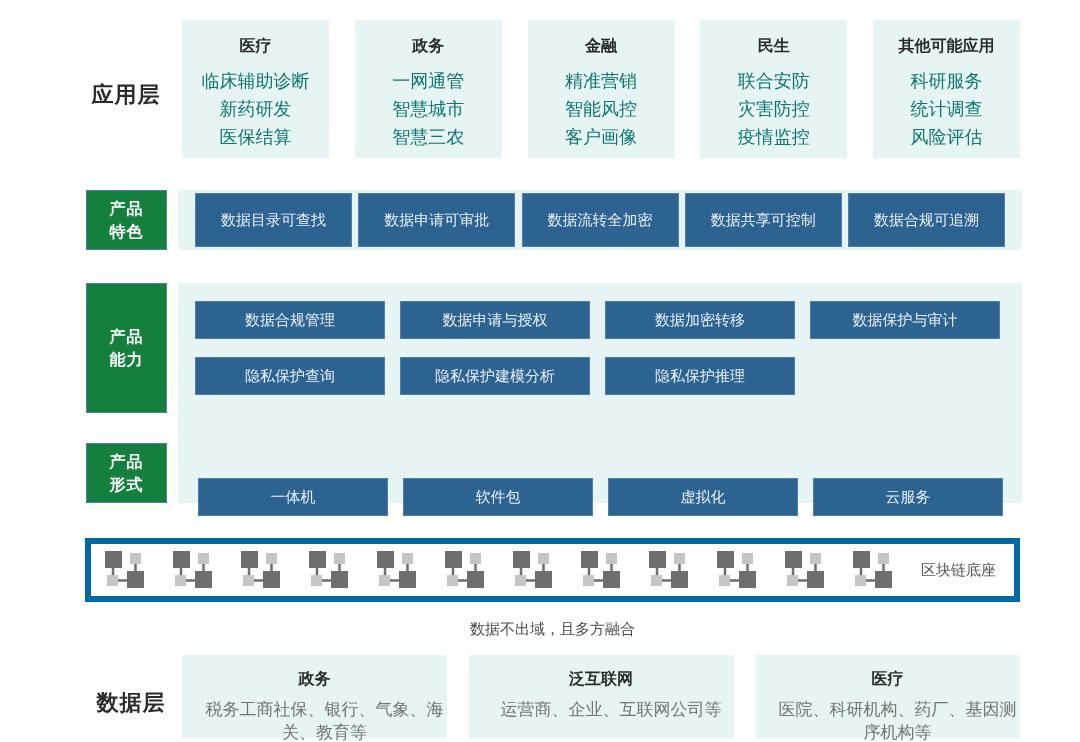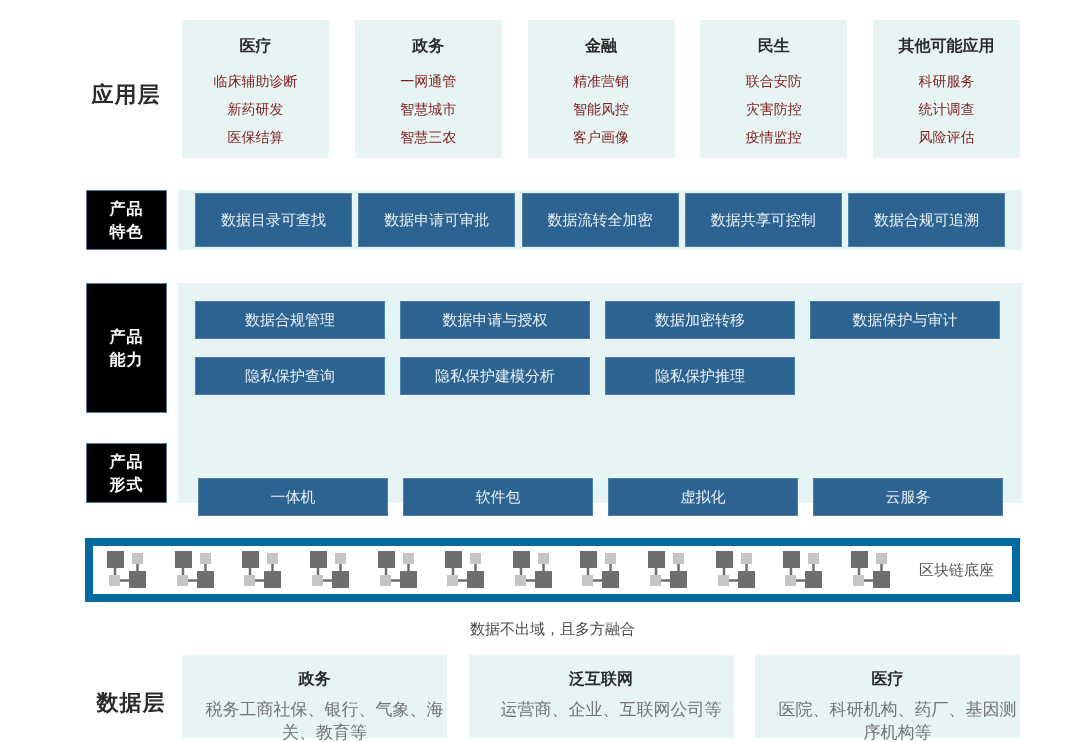--- a/index.html
+++ b/index.html
@@ -6,21 +6,21 @@
   .canvas{
     position:relative;width:1080px;height:742px;background:#ffffff;
     font-family:"Liberation Sans","DejaVu Sans",sans-serif;overflow:hidden;
   }
   
   .plain-label{
     position:absolute;left:85px;width:82px;text-align:center;
     font-weight:bold;font-size:22px;color:#2b2b2b;letter-spacing:1px;
   }
   .dark-label{
-    position:absolute;left:86px;width:81px;background:#000000;
+    position:absolute;left:86px;width:81px;background:#15803d;
     border:1px solid #547fa5;box-sizing:border-box;
     display:flex;align-items:center;justify-content:center;
   }
   .dark-label span{
     display:block;width:2.4em;text-align:center;color:#ffffff;
     font-weight:bold;font-size:16px;line-height:1.45;letter-spacing:1px;
   }
   .strip{
     position:absolute;left:178px;width:844px;background:#e6f4f4;
   }
@@ -32,39 +32,39 @@
   
   .app-columns{
     position:absolute;left:182px;top:20px;width:838px;height:138px;
     display:flex;justify-content:space-between;
   }
   .app-col{
     width:147px;background:#e6f4f4;box-sizing:border-box;
     padding-top:16px;text-align:center;
   }
   .app-col-title{font-size:16px;font-weight:bold;color:#2a2a2a;margin-bottom:10px;}
-  .app-col-item{font-size:14px;color:#7f1d1d;line-height:28px;}
+  .app-col-item{font-size:18px;color:#0f766e;line-height:28px;}
   
   .features-strip{top:190px;height:60px;display:flex;align-items:center;
     justify-content:space-between;padding:0 17px;box-sizing:border-box;}
   .feature-btn{width:157px;height:54px;}
   
   .cap-strip{top:283px;height:168px;}
   .cap-row{position:absolute;left:17px;display:flex;gap:15px;}
   .cap-row-1{top:18px;}
   .cap-row-2{top:74px;}
   .cap-btn{width:190px;height:38px;}
   
   .forms-strip{top:443px;height:60px;}
   .forms-row{position:absolute;left:20px;top:11px;display:flex;gap:15px;margin-top:24px;}
   .form-btn{width:190px;height:38px;}
   
   .chain-strip{
     position:absolute;left:85px;top:538px;width:935px;height:64px;
-    background:#ffffff;border:8px solid #0369a1;box-sizing:border-box;
+    background:#ffffff;border:6px solid #0369a1;box-sizing:border-box;
     display:flex;align-items:center;padding:4px 12px;
   }
   .chain-icons{flex:1;display:flex;justify-content:space-between;align-items:center;margin-right:26px;}
   .chain-icon{width:44px;height:42px;flex:0 0 auto;}
   .chain-label{font-size:15px;color:#555555;white-space:nowrap;padding-right:6px;}
   
   .caption{
     position:absolute;left:85px;top:620px;width:935px;text-align:center;
     font-size:15px;color:#4a4a4a;
   }

